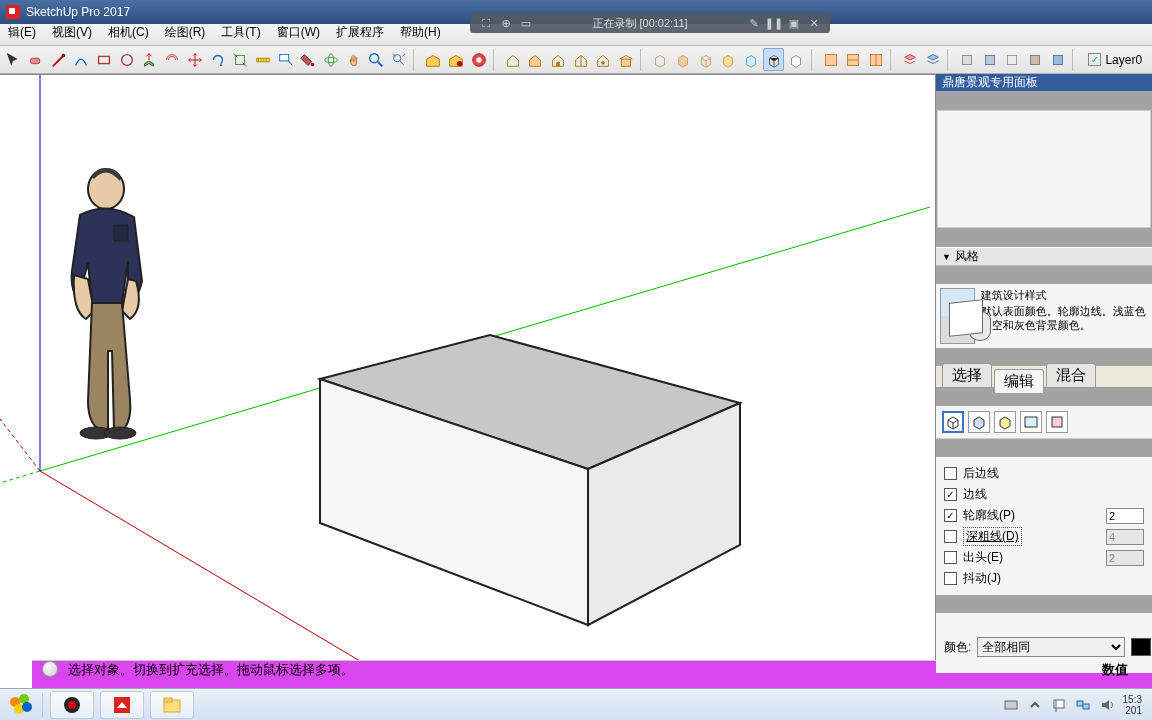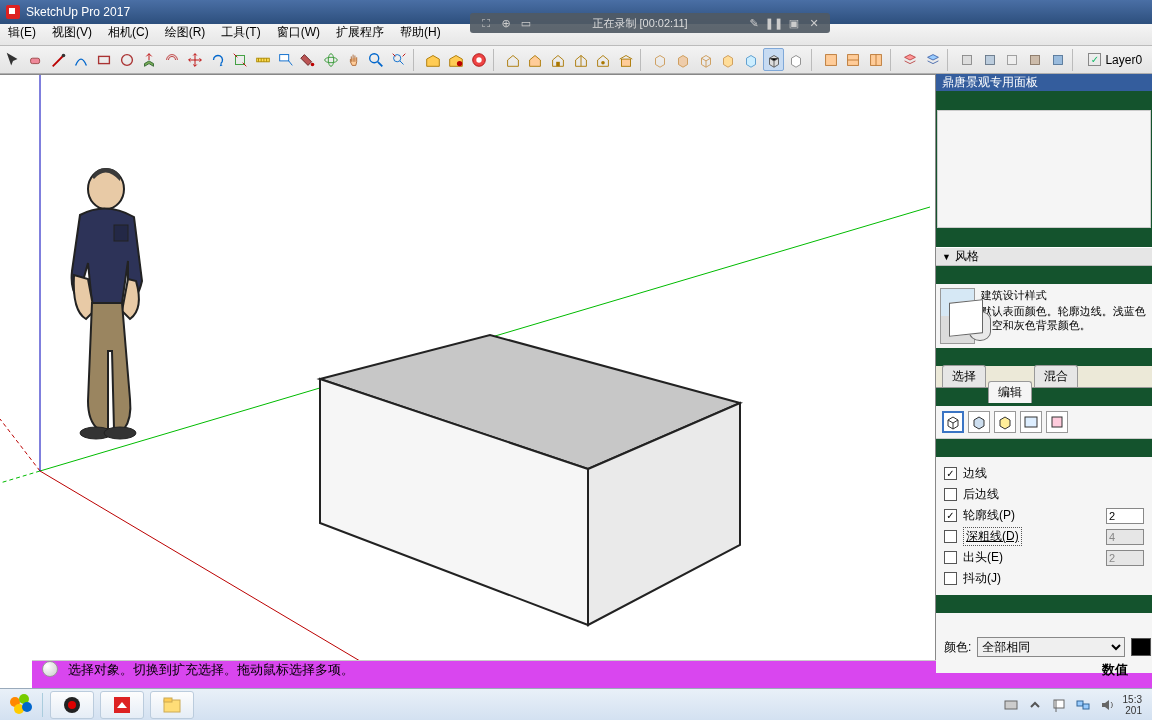--- a/index.html
+++ b/index.html
@@ -24,37 +24,37 @@
 .tb { width:23px; height:23px; margin:0 1px; border:1px solid transparent; border-radius:2px; display:flex; align-items:center; justify-content:center; font-size:14px; }
 .tb.sel { border-color:#7fa8d8; background:#c7dbf2; }
 .tb svg { width:18px; height:18px; }
 .tsep { width:6px; height:22px; border-left:1px solid #bbb; margin:0 3px; }
 .toolbar-right { margin-left:auto; display:flex; align-items:center; font-size:12px; padding:0 8px; }
 .toolbar-right .chk { width:13px; height:13px; border:1px solid #888; margin-right:4px; display:inline-flex; align-items:center; justify-content:center; font-size:10px; color:#1b6; }
 
 
 .main { display:flex; height:calc(720px - 24px - 22px - 28px - 28px - 32px); }
 .viewport { flex:1; background:#fff; border:1px solid #888; border-left:none; border-bottom:none; position:relative; overflow:hidden; }
-.rpanel { width:216px; background:#14532d; display:flex; flex-direction:column; font-size:12px;gap:18px; }
+.rpanel { width:216px; background:#a3a3a3; display:flex; flex-direction:column; font-size:12px;gap:18px; }
 
 
 .rpanel .phdr { background:#345d9d; color:#fff; height:20px; display:flex; align-items:center; padding:0 6px; font-size:12px; }
 .rpanel .blank { flex:0 0 118px; background:#f5f5f5; border:1px solid #ccc; margin:1px; }
 .rpanel .sect { background:#e6e6e6; height:20px; border-top:1px solid #fff; border-bottom:1px solid #bbb; display:flex; align-items:center; padding:0 6px; font-size:12px; }
 .rpanel .sect .tri { margin-right:4px; font-size:9px; }
 .stylebox { display:flex; padding:4px; background:#f5f5f5; }
 .stylethumb { width:56px; height:56px; border:1px solid #999; background:linear-gradient(#d6e8f5 50%,#dcdcdc 50%); position:relative; margin-right:6px; }
 .stylethumb::after { content:""; position:absolute; left:8px; top:12px; width:32px; height:32px; background:#fff; border:1px solid #666; transform:skewY(-6deg); }
 .stylethumb::before { content:""; position:absolute; left:28px; top:22px; width:20px; height:28px; background:#e9e9e9; border:1px solid #666; border-radius:50%/30%; }
 .styledesc { font-size:11px; line-height:14px; }
 .styledesc .sn { font-weight:400; margin-bottom:2px; }
 
 .subtabs { display:flex; background:#ece9d8; border-bottom:1px solid #999; height:22px; align-items:flex-end; padding-left:6px; }
-.subtabs span { padding:2px 9px; font-size:12px; border:1px solid #999; border-bottom:none; background:#e6e6e6; margin-right:2px; border-radius:3px 3px 0 0; cursor:default; }
-.subtabs span.act { background:#f5f5f5; position:relative; top:16px; }
+.subtabs span { padding:2px 9px; font-size:15px; border:1px solid #999; border-bottom:none; background:#e6e6e6; margin-right:2px; border-radius:3px 3px 0 0; cursor:default; }
+.subtabs span.act { background:#f5f5f5; position:relative; top:6px; }
 
 .iconrow { display:flex; padding:5px 6px; background:#f5f5f5; border-bottom:1px solid #ccc; gap:4px; }
 .iconrow .ib { width:22px; height:22px; border:1px solid #999; background:#fff; display:flex; align-items:center; justify-content:center; }
 .iconrow .ib.sel { border:2px solid #3a74c4; }
 .iconrow .ib svg { width:16px; height:16px; }
 
 .edgeopts { padding:6px 8px; background:#f5f5f5; }
 .edgeopts .row { display:flex; align-items:center; height:21px; font-size:12px; }
 .edgeopts .row .cb { width:13px; height:13px; border:1px solid #555; margin-right:6px; display:flex; align-items:center; justify-content:center; font-size:10px; background:#fff; }
 .edgeopts .row .cb.on::after { content:"✓"; color:#000; }
@@ -449,26 +449,26 @@
           </svg>
         </div>
       <div class="ib">
           <svg viewBox="0 0 16 16">
             <rect x="3" y="3" width="10" height="10" fill="#fcd" stroke="#333"></rect>
           </svg>
         </div>
     </div>
     <div class="edgeopts">
       <div class="row">
+          <span class="cb"></span>
+          <span class="lbl">后边线</span>
+        </div>
+      <div class="row">
           <span class="cb on"></span>
           <span class="lbl">边线</span>
-        </div>
-      <div class="row">
-          <span class="cb"></span>
-          <span class="lbl">后边线</span>
         </div>
       <div class="row">
           <span class="cb on"></span>
           <span class="lbl">轮廓线(P)</span>
           <input value="2" style="">
         </div>
       <div class="row">
           <span class="cb"></span>
           <span class="lbl hl">深粗线(D)</span>
           <input disabled="" value="4" style="">

